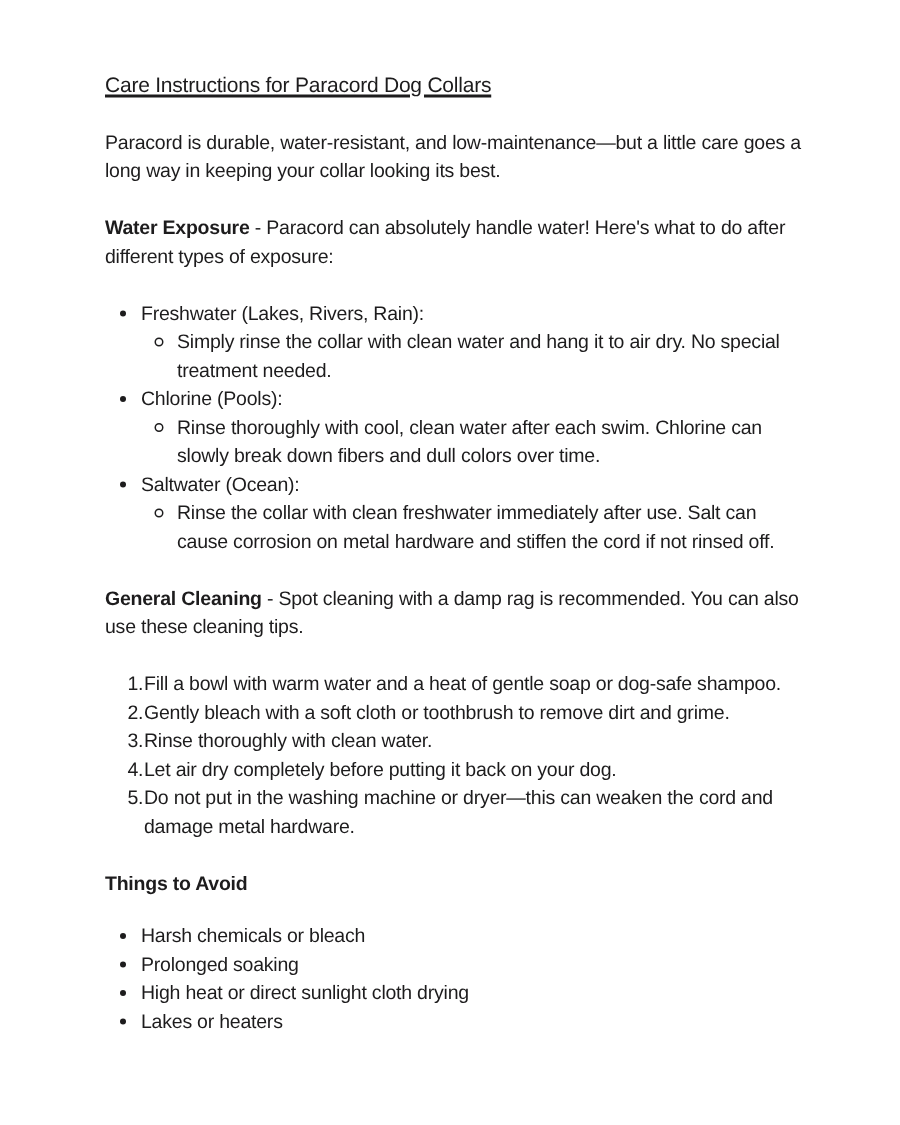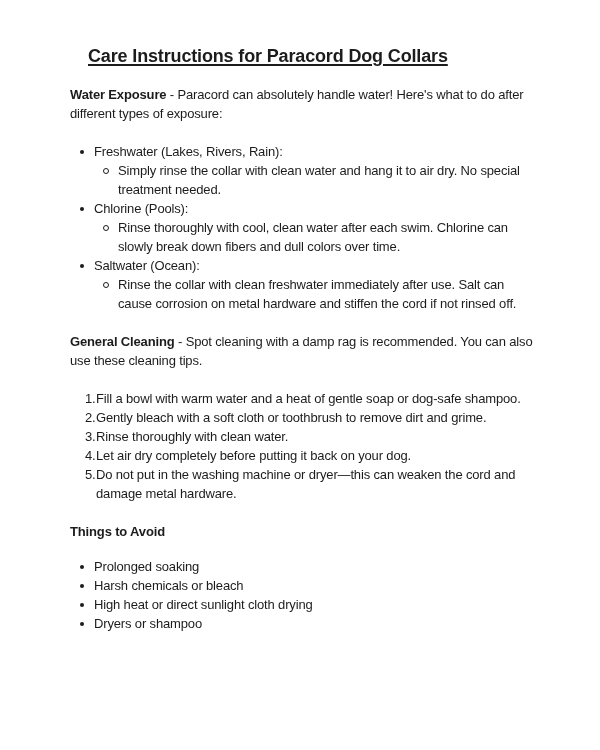--- a/index.html
+++ b/index.html
@@ -15,24 +15,24 @@
     width: 600px;
     height: 750px;
     padding: 47px 64px 0 70px;
     font-family: "Liberation Sans", sans-serif;
     font-size: 13px;
     line-height: 19px;
     letter-spacing: -0.15px;
     color: #1d1c1d;
   }
   .doc-title {
-    font-size: 18px;
-    font-weight: 700;
+    font-size: 14px;
+    font-weight: 400;
     line-height: 19px;
-    margin: 0 0 19px 18px;
+    margin: 0 0 19px 0;
     text-decoration: underline;
     text-decoration-thickness: 1.5px;
     text-underline-offset: 2px;
   }
   p { margin: 19px 0; }
   strong { font-weight: 700; }
 
   ul.bullets {
     list-style: none;
     margin: 19px 0;
@@ -95,20 +95,21 @@
     margin: 0 0 19px 0;
   }
 </style>
 </head>
 <body>
 
 <div class="page">
 
   <h1 class="doc-title">Care Instructions for Paracord Dog Collars</h1>
 
+  <p>Paracord is durable, water-resistant, and low-maintenance—but a little care goes a long way in keeping your collar looking its best.</p>
 
   <p><strong>Water Exposure</strong><span> - Paracord can absolutely handle water! Here's what to do after different types of exposure:</span></p>
 
   <ul class="bullets">
     <li>
       <span>Freshwater (Lakes, Rivers, Rain):</span>
       <ul class="sub">
         <li>
           <span>Simply rinse the collar with clean water and hang it to air dry. No special treatment needed.</span>
         </li>
@@ -138,20 +139,20 @@
     <li><span class="num">1.</span><span>Fill a bowl with warm water and a heat of gentle soap or dog-safe shampoo.</span></li>
     <li><span class="num">2.</span><span>Gently bleach with a soft cloth or toothbrush to remove dirt and grime.</span></li>
     <li><span class="num">3.</span><span>Rinse thoroughly with clean water.</span></li>
     <li><span class="num">4.</span><span>Let air dry completely before putting it back on your dog.</span></li>
     <li><span class="num">5.</span><span>Do not put in the washing machine or dryer—this can weaken the cord and damage metal hardware.</span></li>
   </ol>
 
   <div class="avoid-block">
     <p class="avoid-heading">Things to Avoid</p>
     <ul class="bullets">
+      <li><span>Harsh chemicals or bleach</span></li>
       <li><span>Prolonged soaking</span></li>
-      <li><span>Harsh chemicals or bleach</span></li>
       <li><span>High heat or direct sunlight cloth drying</span></li>
-      <li><span>Dryers or shampoo</span></li>
+      <li><span>Lakes or heaters</span></li>
     </ul>
   </div>
 
 </div>
 
 </body></html>

